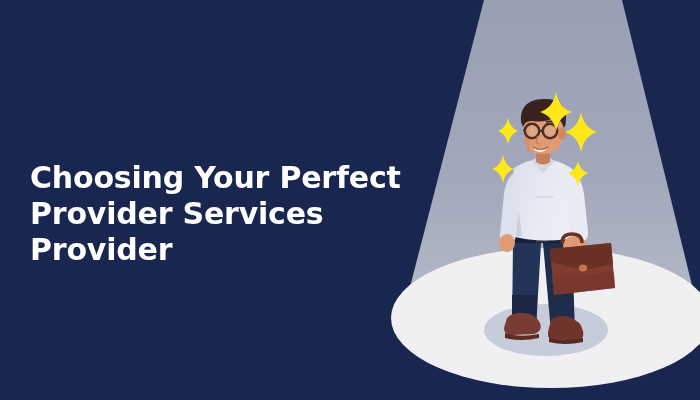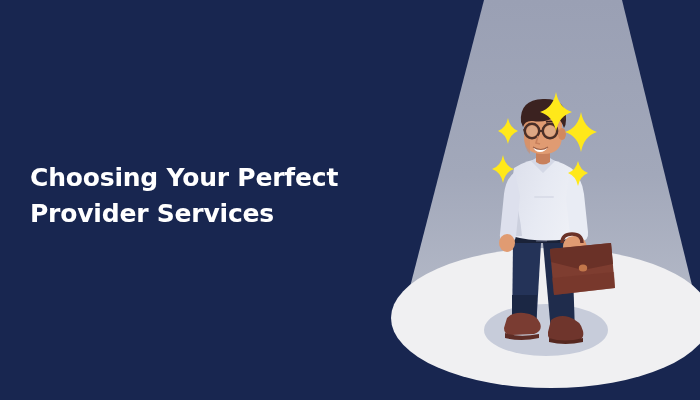--- a/index.html
+++ b/index.html
@@ -24,21 +24,21 @@
     height: 400px;
   }
   .headline {
     position: absolute;
     left: 30px;
     top: 160px;
     width: 400px;
     color: #ffffff;
     font-family: "DejaVu Sans", sans-serif;
     font-weight: bold;
-    font-size: 25px;
+    font-size: 30px;
     line-height: 36px;
     letter-spacing: -0.2px;
     margin: 0;
     z-index: 5;
   }
   .headline .hl-line {
     display: block;
     white-space: nowrap;
   }
 </style>
@@ -166,15 +166,16 @@
 
         <path d="M 578 161 Q 580 170 588 173 Q 580 176 578 186 Q 576 176 568 173 Q 576 170 578 161 Z"></path>
       </g>
 
     </g>
   </svg>
 
   <h1 class="headline">
     <span class="hl-line">Choosing Your Perfect</span>
     <span class="hl-line">Provider Services</span>
+    <span class="hl-line">Provider</span>
   </h1>
 
 </div>
 
 </body></html>

